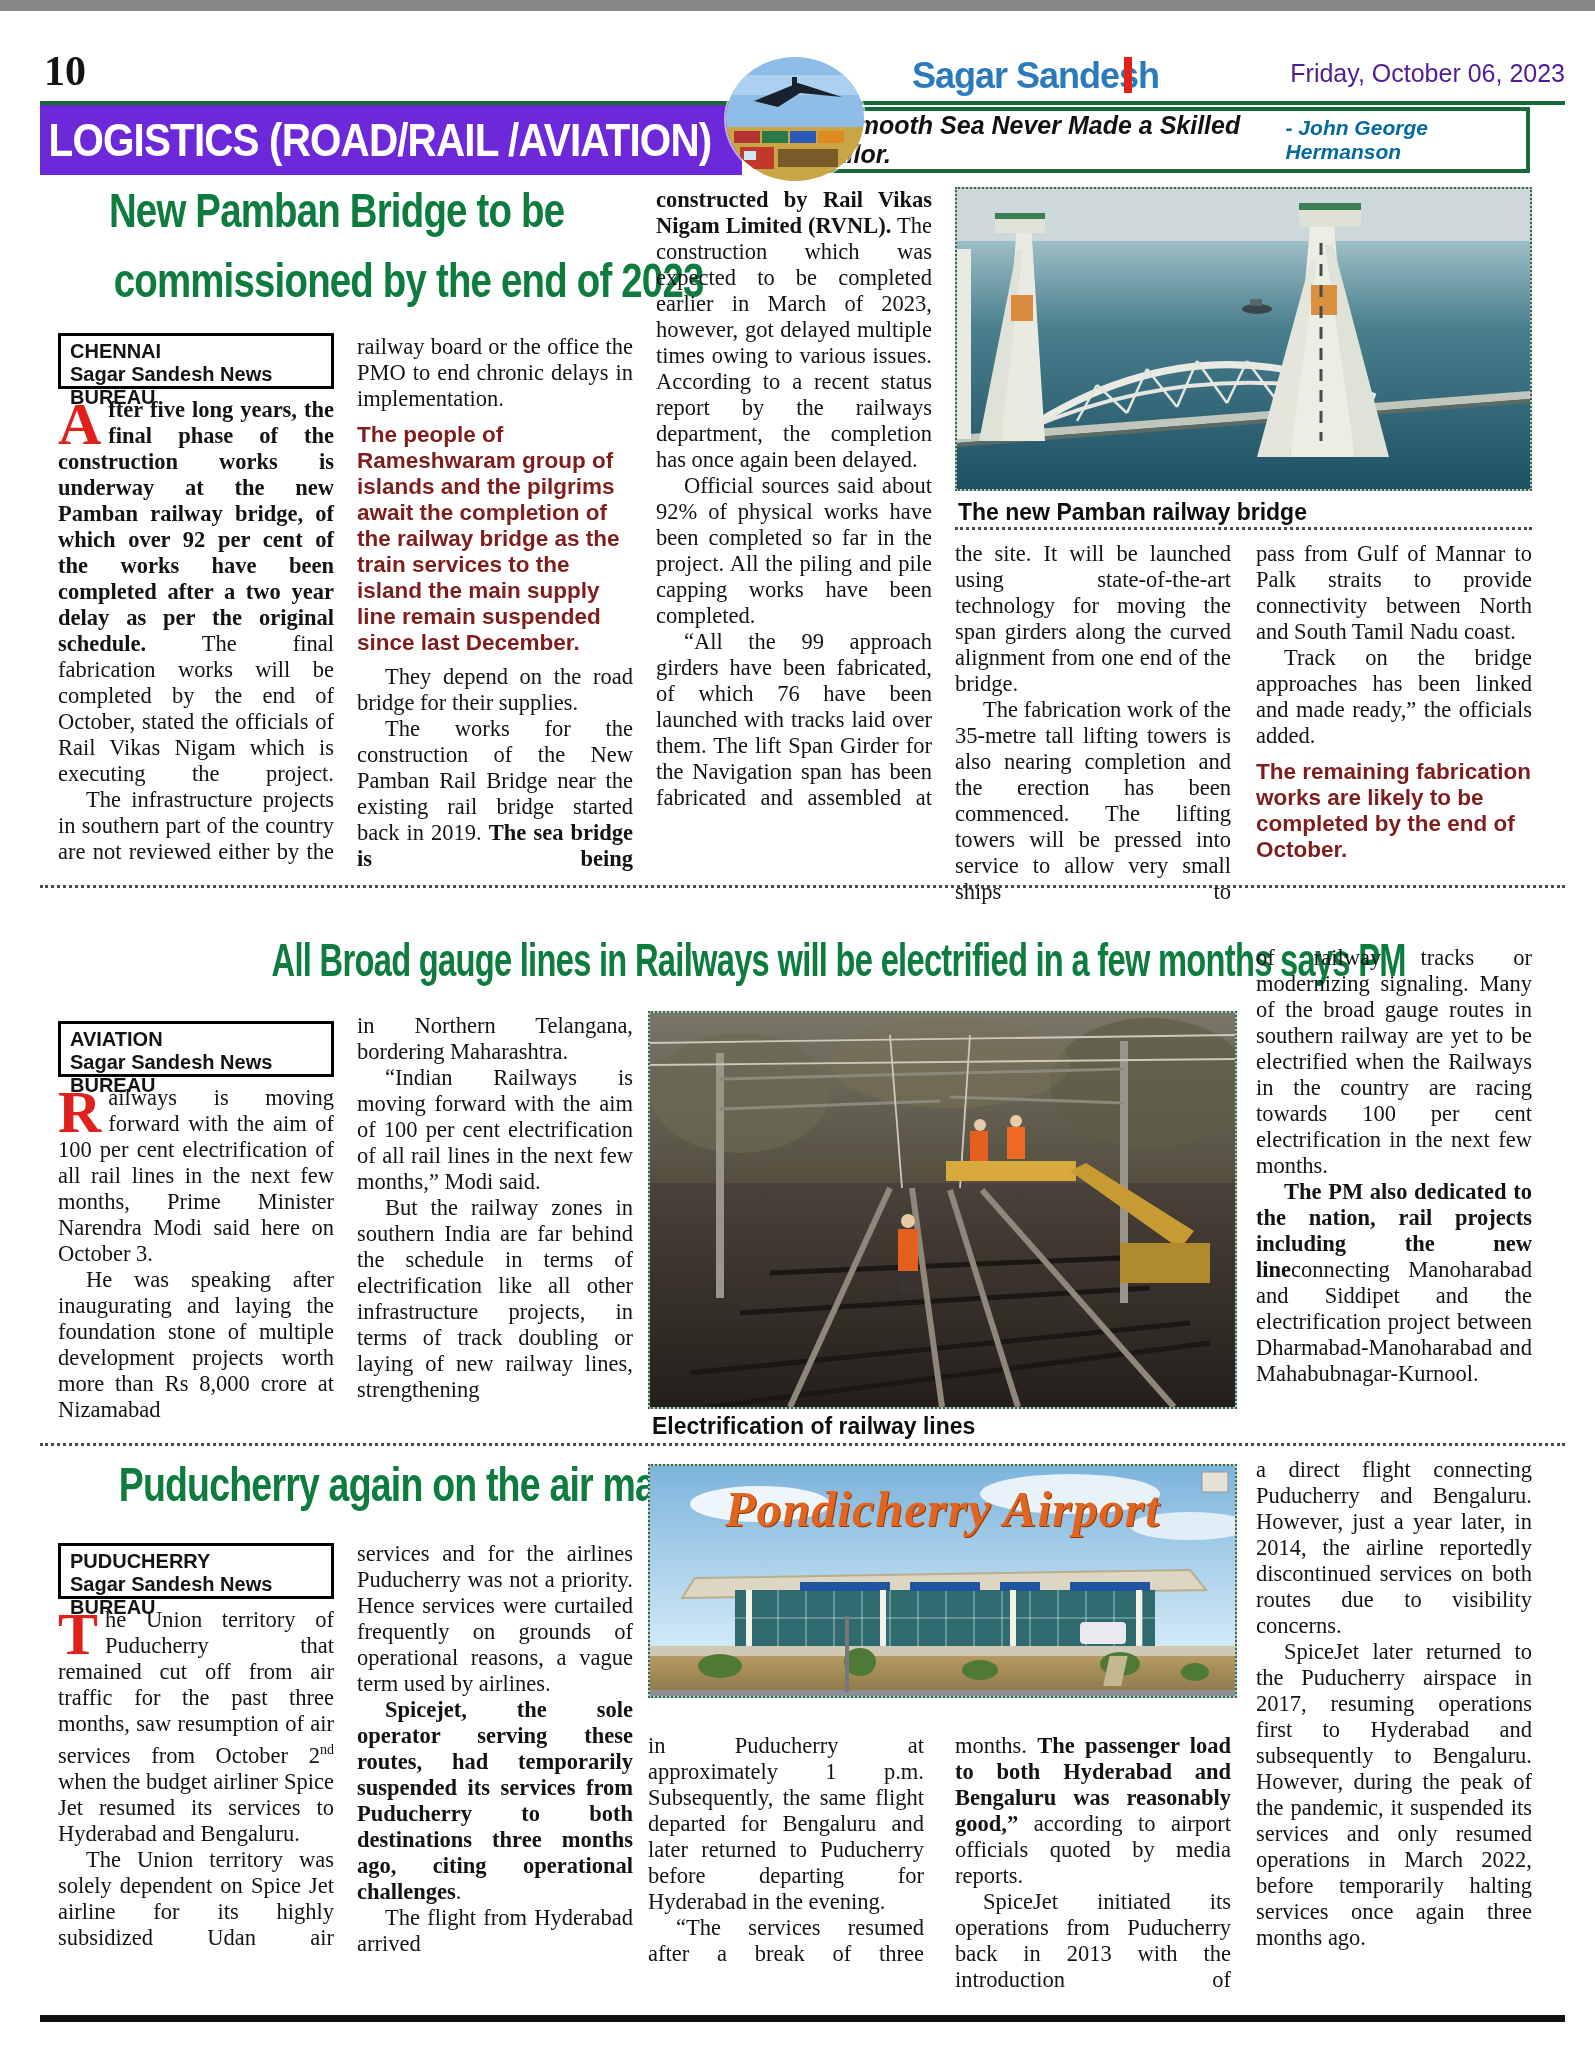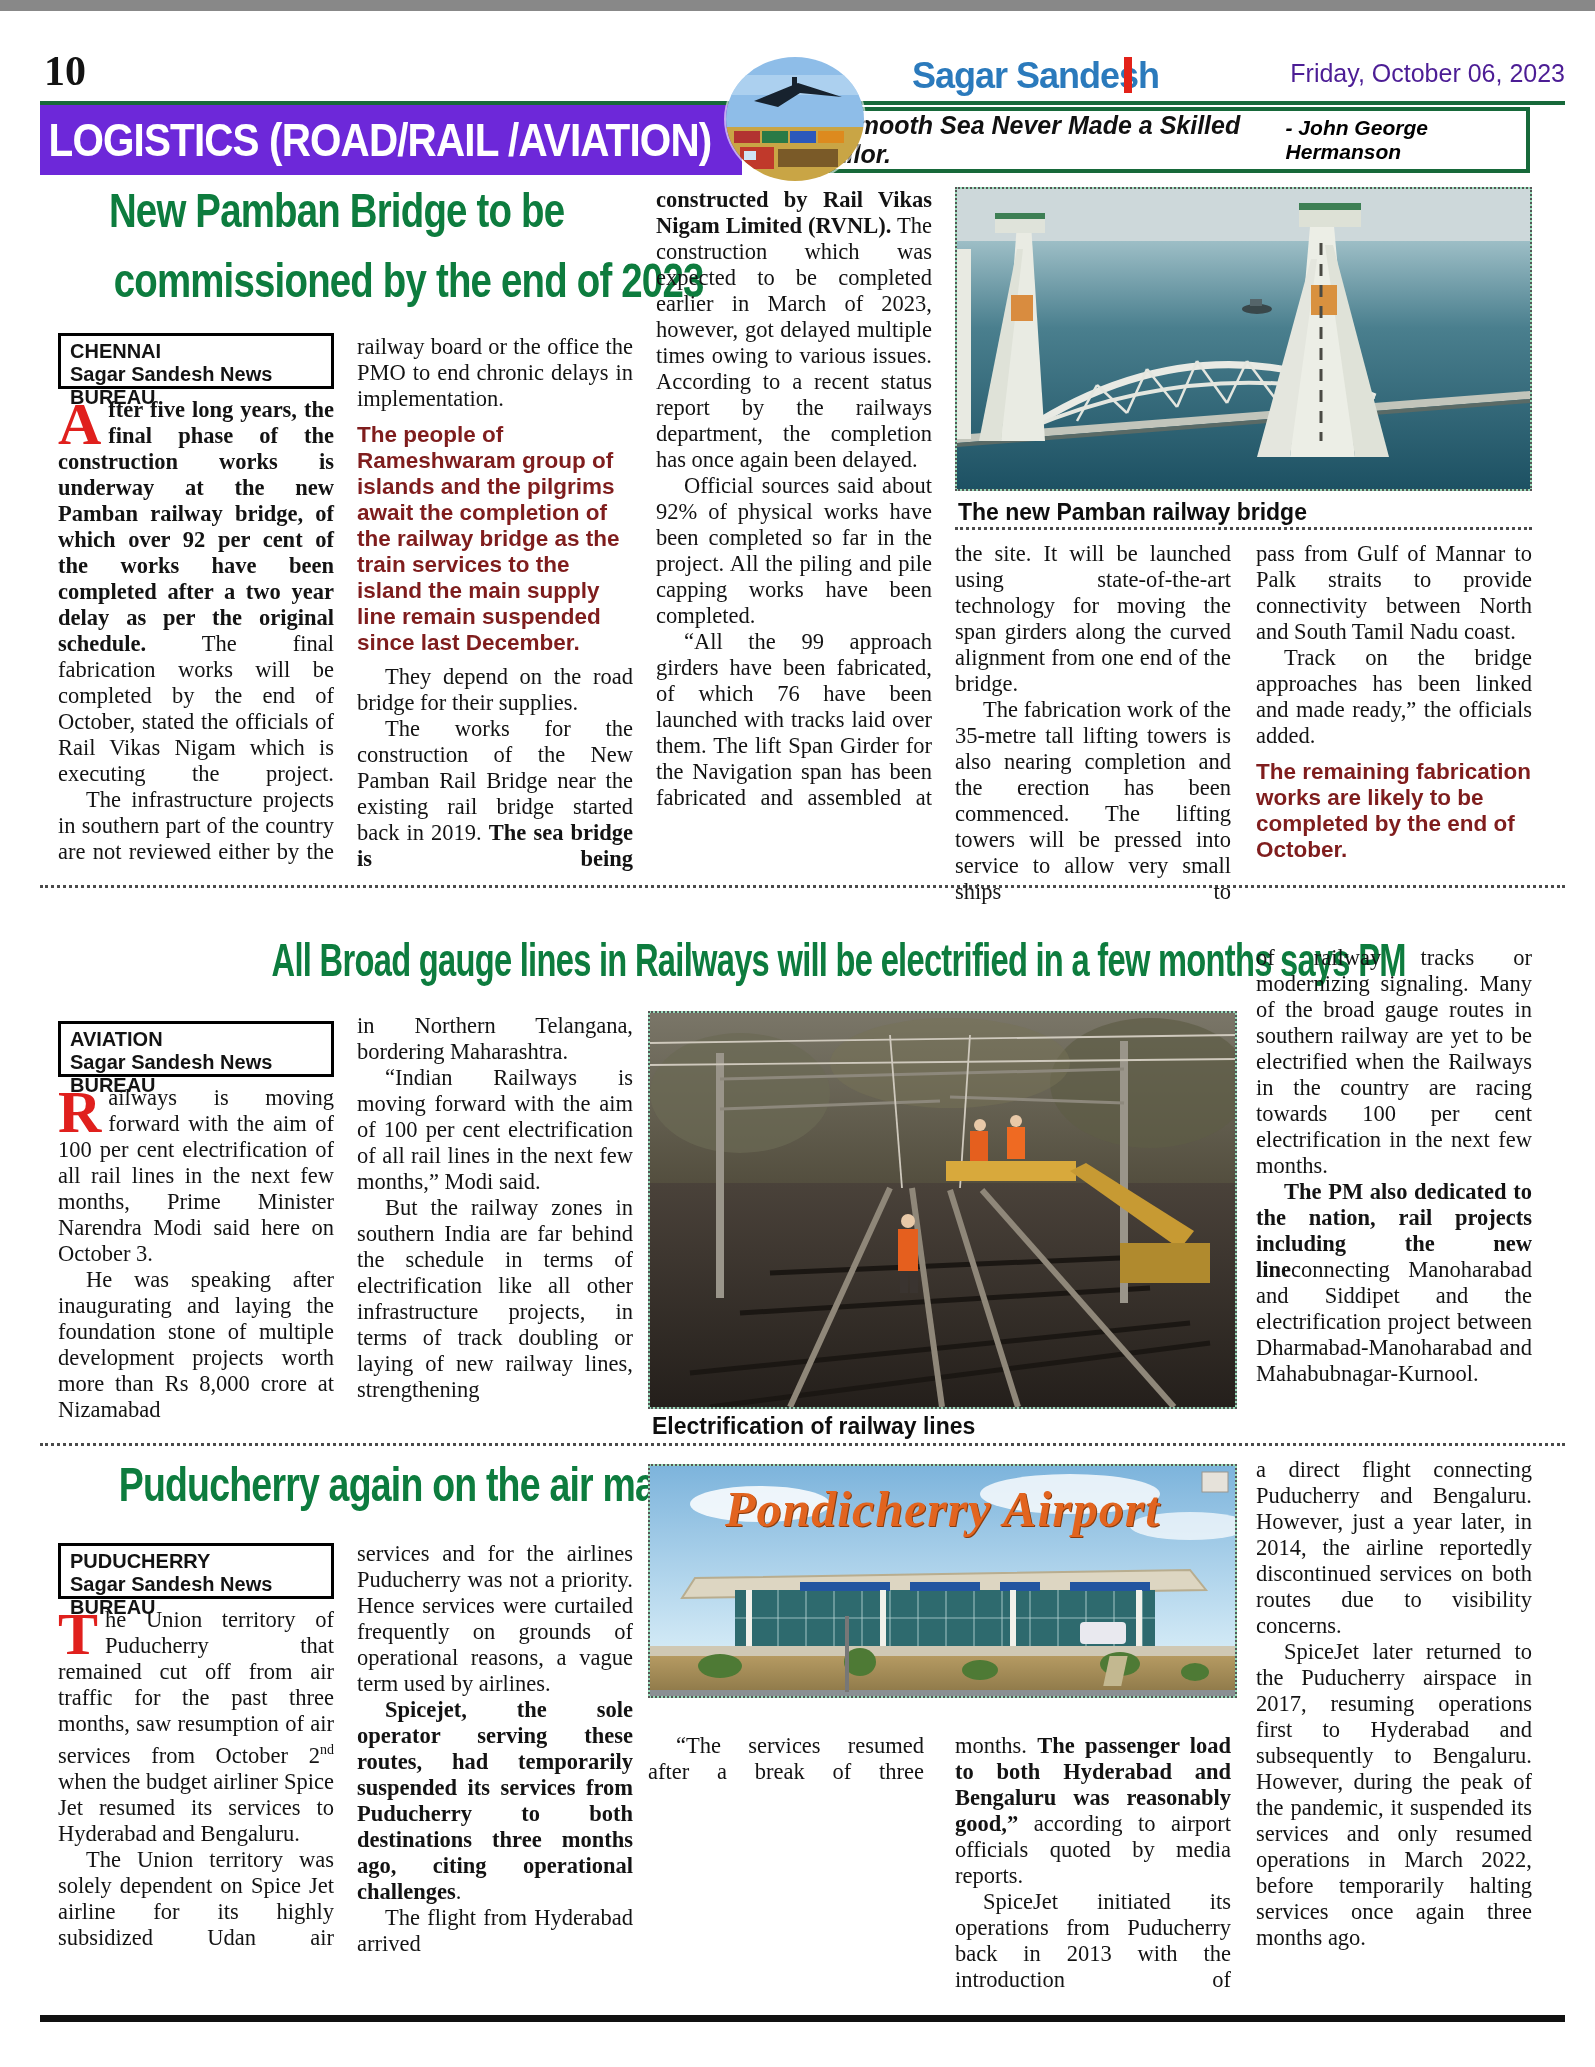--- a/index.html
+++ b/index.html
@@ -21,21 +21,21 @@
   .banner { background:#6d28d9; height:70px; overflow:hidden; }
   .banner span { display:inline-block; color:#fff; font-family:"Liberation Sans",sans-serif;
           font-weight:bold; font-size:47px; line-height:70px; white-space:nowrap;
           transform:scaleX(0.86); transform-origin:left center; padding-left:10px; letter-spacing:-1px;}
   .collage { width:138px; height:124px; border-radius:50%; overflow:hidden; z-index:3;
           box-shadow:0 0 0 2px rgba(255,255,255,.6); }
   .quotebox { background:#fff; border:4px solid #17693a; height:66px; box-sizing:border-box;
           display:flex; align-items:center; justify-content:center; z-index:2;
           font-family:"Liberation Sans",sans-serif; font-style:italic; font-weight:bold; }
   .quotebox .q { font-size:25px; color:#111; }
-  .quotebox .qa { font-size:21px; color:#000000; margin-left:8px; }
+  .quotebox .qa { font-size:21px; color:#0369a1; margin-left:8px; }
 
   
   .ghead-wrap { text-align:center; }
   .ghead { color:#0d7c3e; font-family:"Liberation Sans",sans-serif; font-weight:bold;
            display:inline-block; white-space:nowrap; letter-spacing:-1px; }
   .h1size { font-size:48px; transform:scaleX(0.80); transform-origin:center; }
   .h2size { font-size:46px; transform:scaleX(0.71); transform-origin:center; }
   .h3size { font-size:48px; transform:scaleX(0.78); transform-origin:center; }
 
   
@@ -373,20 +373,21 @@
       </g>
       <rect x="500" y="190" width="18" height="30" fill="#c3b890" transform="skewX(-12)"></rect>
       <rect y="224" width="585" height="21" fill="#8a8f93"></rect>
       <line x1="0" y1="235" x2="585" y2="235" stroke="#e8e8e8" stroke-width="3" stroke-dasharray="22 18"></line>
       <rect x="195" y="150" width="4" height="76" fill="#777"></rect>
     </svg>
     <div class="ph-title">Pondicherry Airport</div>
   </div>
 
   <div class="abs col" style="left:648px; top:1722px;">
+    <p>in Puducherry at approximately 1 p.m. Subsequently, the same flight departed for Bengaluru and later returned to Puducherry before departing for Hyderabad in the evening.</p>
     <p class="ind cont">“The services resumed after a break of three</p>
   </div>
 
   <div class="abs col" style="left:955px; top:1722px;">
     <p><span>months. </span><b>The passenger load to both Hyderabad and Bengaluru was reasonably good,”</b><span> according to airport officials quoted by media reports.</span></p>
     <p class="ind cont">SpiceJet initiated its operations from Puducherry back in 2013 with the introduction of</p>
   </div>
 
   <div class="abs col" style="left:1256px; top:1446px;">
     <p>a direct flight connecting Puducherry and Bengaluru. However, just a year later, in 2014, the airline reportedly discontinued services on both routes due to visibility concerns.</p>

